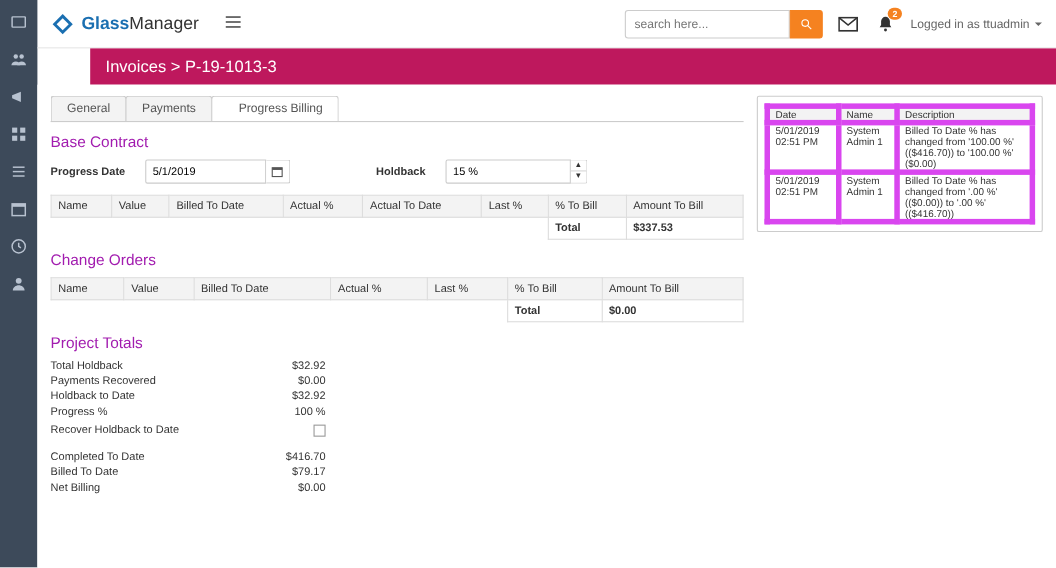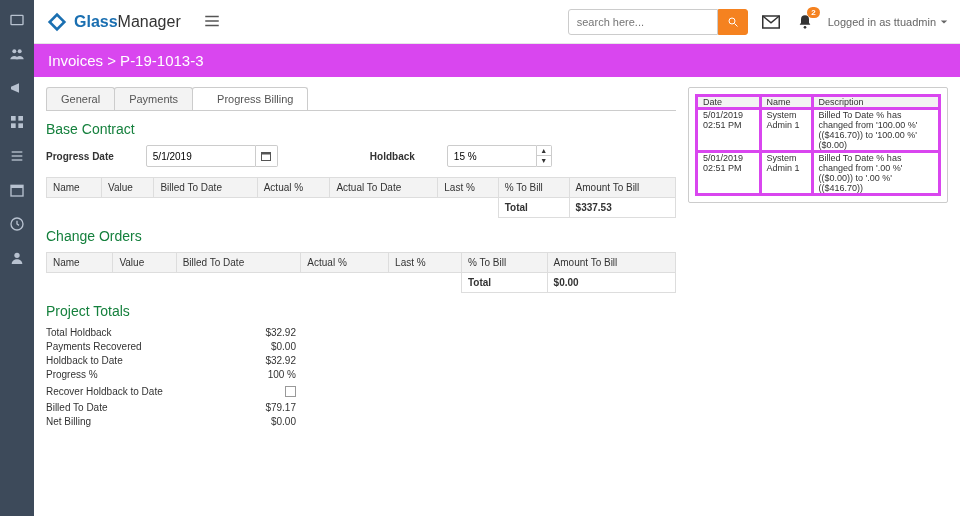--- a/index.html
+++ b/index.html
@@ -69,24 +69,25 @@
   .badge {
     position:absolute; top:-4px; right:-4px;
     background:#f58220; color:#fff;
     font-size:8px; font-weight:bold;
     border-radius:8px; padding:1px 4px;
     min-width:10px; text-align:center;
   }
   .login-text { font-size: 11px; color: #666; display:flex; align-items:center; gap:4px; cursor:pointer;}
   .login-text svg { width:8px;height:8px;fill:#666; }
   .breadcrumb-bar {
-    background: #d946ef;
+    background: #be185d;
     color: #fff;
     padding: 8px 14px;
     font-size: 15px;
+    margin-left: 48px;
   }
   .content {
     flex: 1;
     display: flex;
     gap: 12px;
     padding: 10px 12px;
     overflow: auto;
     background: #fff;
   }
   .left-col { flex: 1; min-width: 0; }
@@ -97,32 +98,32 @@
     font-size: 11px;
     border: 1px solid #ccc;
     border-bottom: none;
     background: #f3f3f3;
     margin-right: -1px;
     cursor: pointer;
     color: #555;
     border-radius: 3px 3px 0 0;
   }
   .tab.active { background: #fff; position: relative; z-index:1;padding-left:24px; }
-  .section-title { font-size: 14px; margin: 10px 0 8px 0; color:#15803d;}
-  .form-row { display:flex; align-items:center; gap: 32px; margin-bottom: 10px; }
+  .section-title { font-size: 14px; margin: 10px 0 8px 0; color:#a21caf;}
+  .form-row { display:flex; align-items:center; gap: 18px; margin-bottom: 10px; }
   .form-row label { font-size: 10px; font-weight: bold; }
   .date-field { display:flex; align-items:center; }
   .date-input {
     border:1px solid #ccc; height:22px; width:110px; padding:0 6px; font-size:10px;
     border-radius:2px 0 0 2px;
   }
   .date-cal { width:22px;height:22px;border:1px solid #ccc;border-left:none;display:flex;align-items:center;justify-content:center;cursor:pointer;background:#fff;border-radius:0 2px 2px 0;}
   .date-cal svg { width:12px;height:12px;fill:#555;}
   .spinner-field { display:flex; align-items:center; }
-  .spinner-input { border:1px solid #ccc;height:22px;width:90px;padding:0 6px;font-size:10px;border-radius:2px 0 0 2px;}
+  .spinner-input { border:1px solid #ccc;height:22px;width:114px;padding:0 6px;font-size:10px;border-radius:2px 0 0 2px;}
   .spinner-btns { display:flex;flex-direction:column;border:1px solid #ccc;border-left:none;border-radius:0 2px 2px 0;}
   .spinner-btns span{width:14px;height:10px;font-size:7px;line-height:10px;text-align:center;cursor:pointer;background:#fff;}
   .spinner-btns span:first-child{border-bottom:1px solid #ccc;}
   table.grid {
     width: 100%;
     border-collapse: collapse;
     font-size: 10px;
     margin-bottom: 6px;
   }
   table.grid th, table.grid td {
@@ -146,21 +147,21 @@
   .history-panel {
     border: 1px solid #ccc;
     border-radius: 2px;
   }
   .history-panel .tabs { margin-bottom: 0; padding: 4px 4px 0 4px; border-bottom:1px solid #ccc;}
   .history-body { padding: 6px; }
   table.hist {
     width:100%; border-collapse:collapse; font-size:9px;
   }
   table.hist th, table.hist td {
-    border:3px solid #d946ef; padding:0 5px; text-align:left; vertical-align:top;
+    border:5px solid #d946ef; padding:0 5px; text-align:left; vertical-align:top;
   }
   table.hist th { background:#f3f3f3; font-weight:normal; }
 </style>
 </head>
 <body>
 
 <div class="app">
   <div class="sidebar">
     <div class="sb-item">
         <svg viewBox="0 0 24 24">
@@ -353,20 +354,24 @@
           <div class="kv">
               <span class="k">Progress %</span>
               <span class="v">100 %</span>
             </div>
         </div>
 
         <div class="inv-summary">
           <div class="kv">
               <span class="k">Recover Holdback to Date</span>
               <span class="v"><span class="checkbox-box"></span></span>
+            </div>
+          <div class="kv" style="margin-top:10px">
+              <span class="k">Completed To Date</span>
+              <span class="v">$416.70</span>
             </div>
           <div class="kv">
               <span class="k">Billed To Date</span>
               <span class="v">$79.17</span>
             </div>
           <div class="kv">
               <span class="k">Net Billing</span>
               <span class="v">$0.00</span>
             </div>
         </div>

